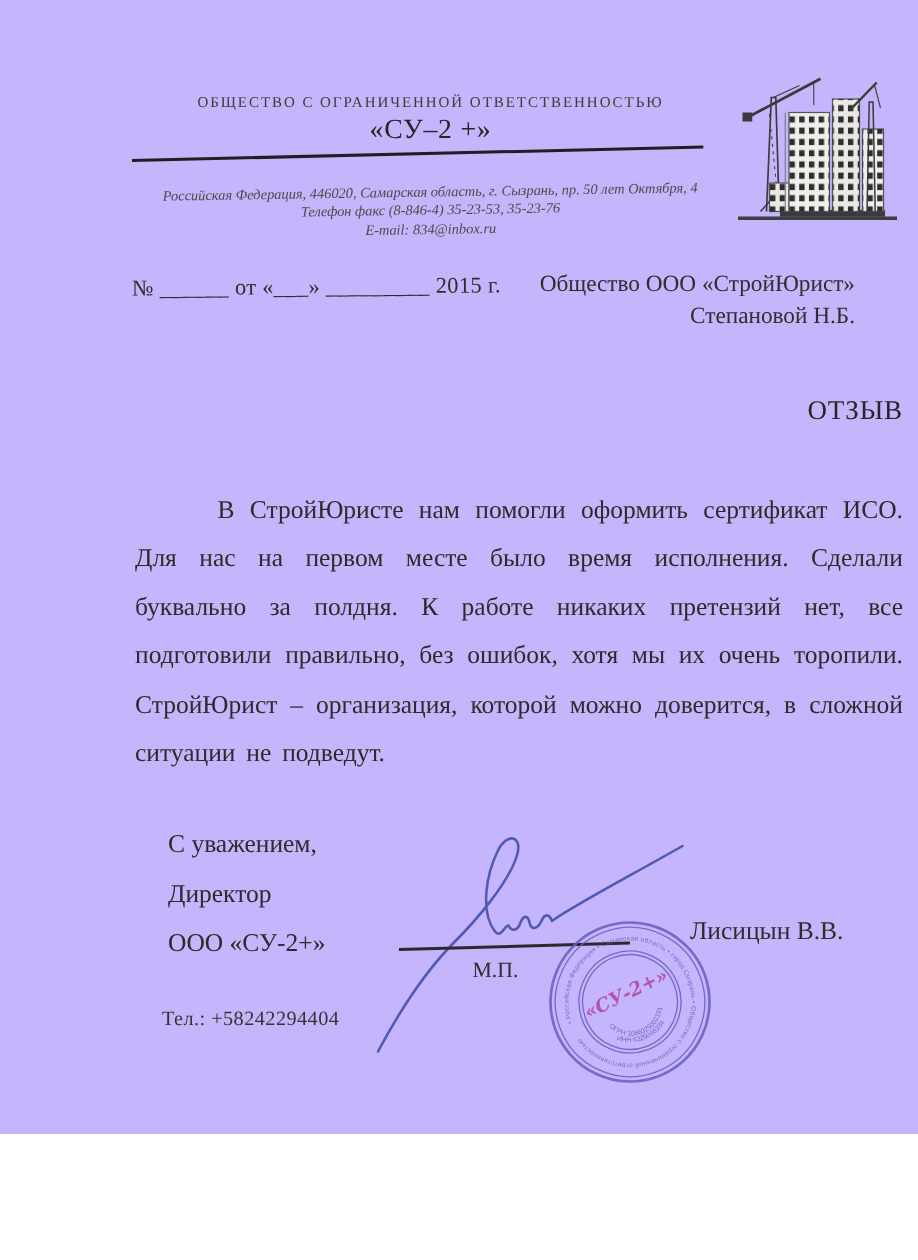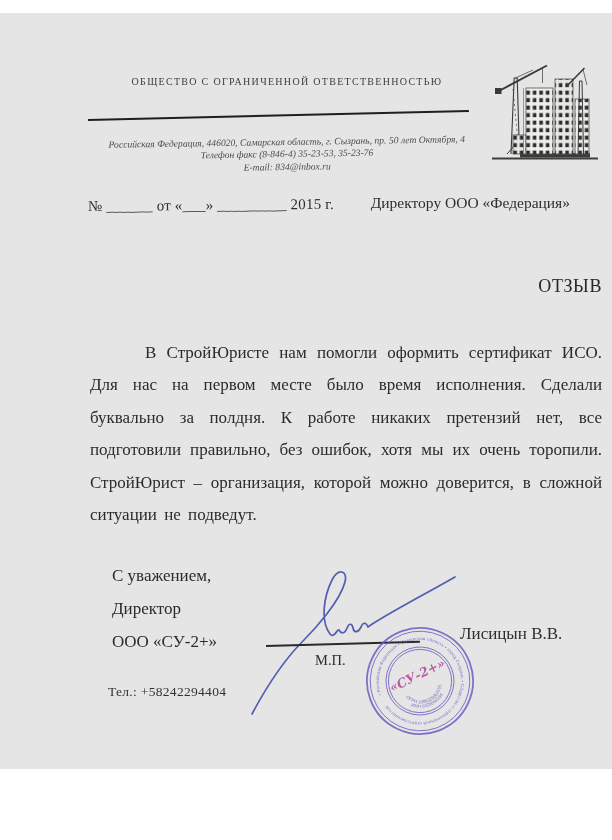--- a/index.html
+++ b/index.html
@@ -1,18 +1,18 @@
 <!DOCTYPE html>
 <html lang="ru"><head>
 <meta charset="utf-8">
 <style>
   html,body { margin:0; padding:0; background:#ffffff; }
   .page {
-    position:relative; width:612px; height:756px; margin:13px auto;
-    background:#e5e5e5; overflow:hidden;
+    position:relative; width:612px; height:756px; margin:0 auto;
+    background:#c4b5fd; overflow:hidden;
     font-family:"Liberation Serif","DejaVu Serif",serif; color:#2e2e2e;
   }
   .abs { position:absolute; }
 
   
   .org-type { left:90px; top:63px; width:394px; text-align:center;
               font-size:10px; letter-spacing:1.3px; color:#3d3d3d; }
   .org-name { left:90px; top:77px; width:394px; text-align:center;
               font-size:18.5px; letter-spacing:.5px; color:#252525; }
   .rule { left:88px; top:106px; width:381px; height:2.4px; background:#1f1f1f;
@@ -47,20 +47,21 @@
 
   .stamp-ring-text { font-family:"Liberation Sans","DejaVu Sans",sans-serif; }
   .stamp-center-text { font-family:"DejaVu Serif",serif; font-style:italic; font-weight:bold; }
 </style>
 </head>
 <body>
 
 <div class="page">
 
   <div class="abs org-type">ОБЩЕСТВО С ОГРАНИЧЕННОЙ ОТВЕТСТВЕННОСТЬЮ</div>
+  <div class="abs org-name">«СУ–2 +»</div>
   <div class="abs rule"></div>
   <div class="abs addr-block">
     <div>Российская Федерация, 446020, Самарская область, г. Сызрань, пр. 50 лет Октября, 4</div>
     <div>Телефон факс (8-846-4) 35-23-53, 35-23-76</div>
     <div>E-mail: 834@inbox.ru</div>
   </div>
 
   <svg class="abs logo-svg" width="118" height="108" viewBox="0 0 118 108">
     <defs>
       <pattern id="win" width="6.5" height="7.5" patternUnits="userSpaceOnUse">
@@ -89,21 +90,22 @@
     <rect x="89" y="40" width="14" height="55" fill="#efeeea" stroke="#555" stroke-width=".8"></rect>
     <rect x="89" y="40" width="14" height="55" fill="url(#win)"></rect>
 
     <path d="M 92 95 L 93.5 22 L 96 22 L 97.5 95" fill="none" stroke="#3a3a3a" stroke-width="1"></path>
     <path d="M 81 27 L 98.5 9" stroke="#3a3a3a" stroke-width="1.6" fill="none"></path>
     <line x1="97" y1="10.5" x2="101" y2="26" stroke="#3a3a3a" stroke-width=".7"></line>
   </svg>
 
   <div class="abs number-line">№ ______ от «___» _________ 2015 г.</div>
   <div class="abs addressee">
-    <div>Директору ООО «Федерация»</div>
+    <div>Общество ООО «СтройЮрист»</div>
+    <div>Степановой Н.Б.</div>
   </div>
 
   <div class="abs title">ОТЗЫВ</div>
   <p class="abs body-par">В СтройЮристе нам помогли оформить сертификат ИСО. Для нас на первом месте было время исполнения. Сделали буквально за полдня. К работе никаких претензий нет, все подготовили правильно, без ошибок, хотя мы их очень торопили. СтройЮрист – организация, которой можно доверится, в сложной ситуации не подведут.</p>
 
   <div class="abs closing">
     <div>С уважением,</div>
     <div>Директор</div>
     <div>ООО «СУ-2+»</div>
   </div>

